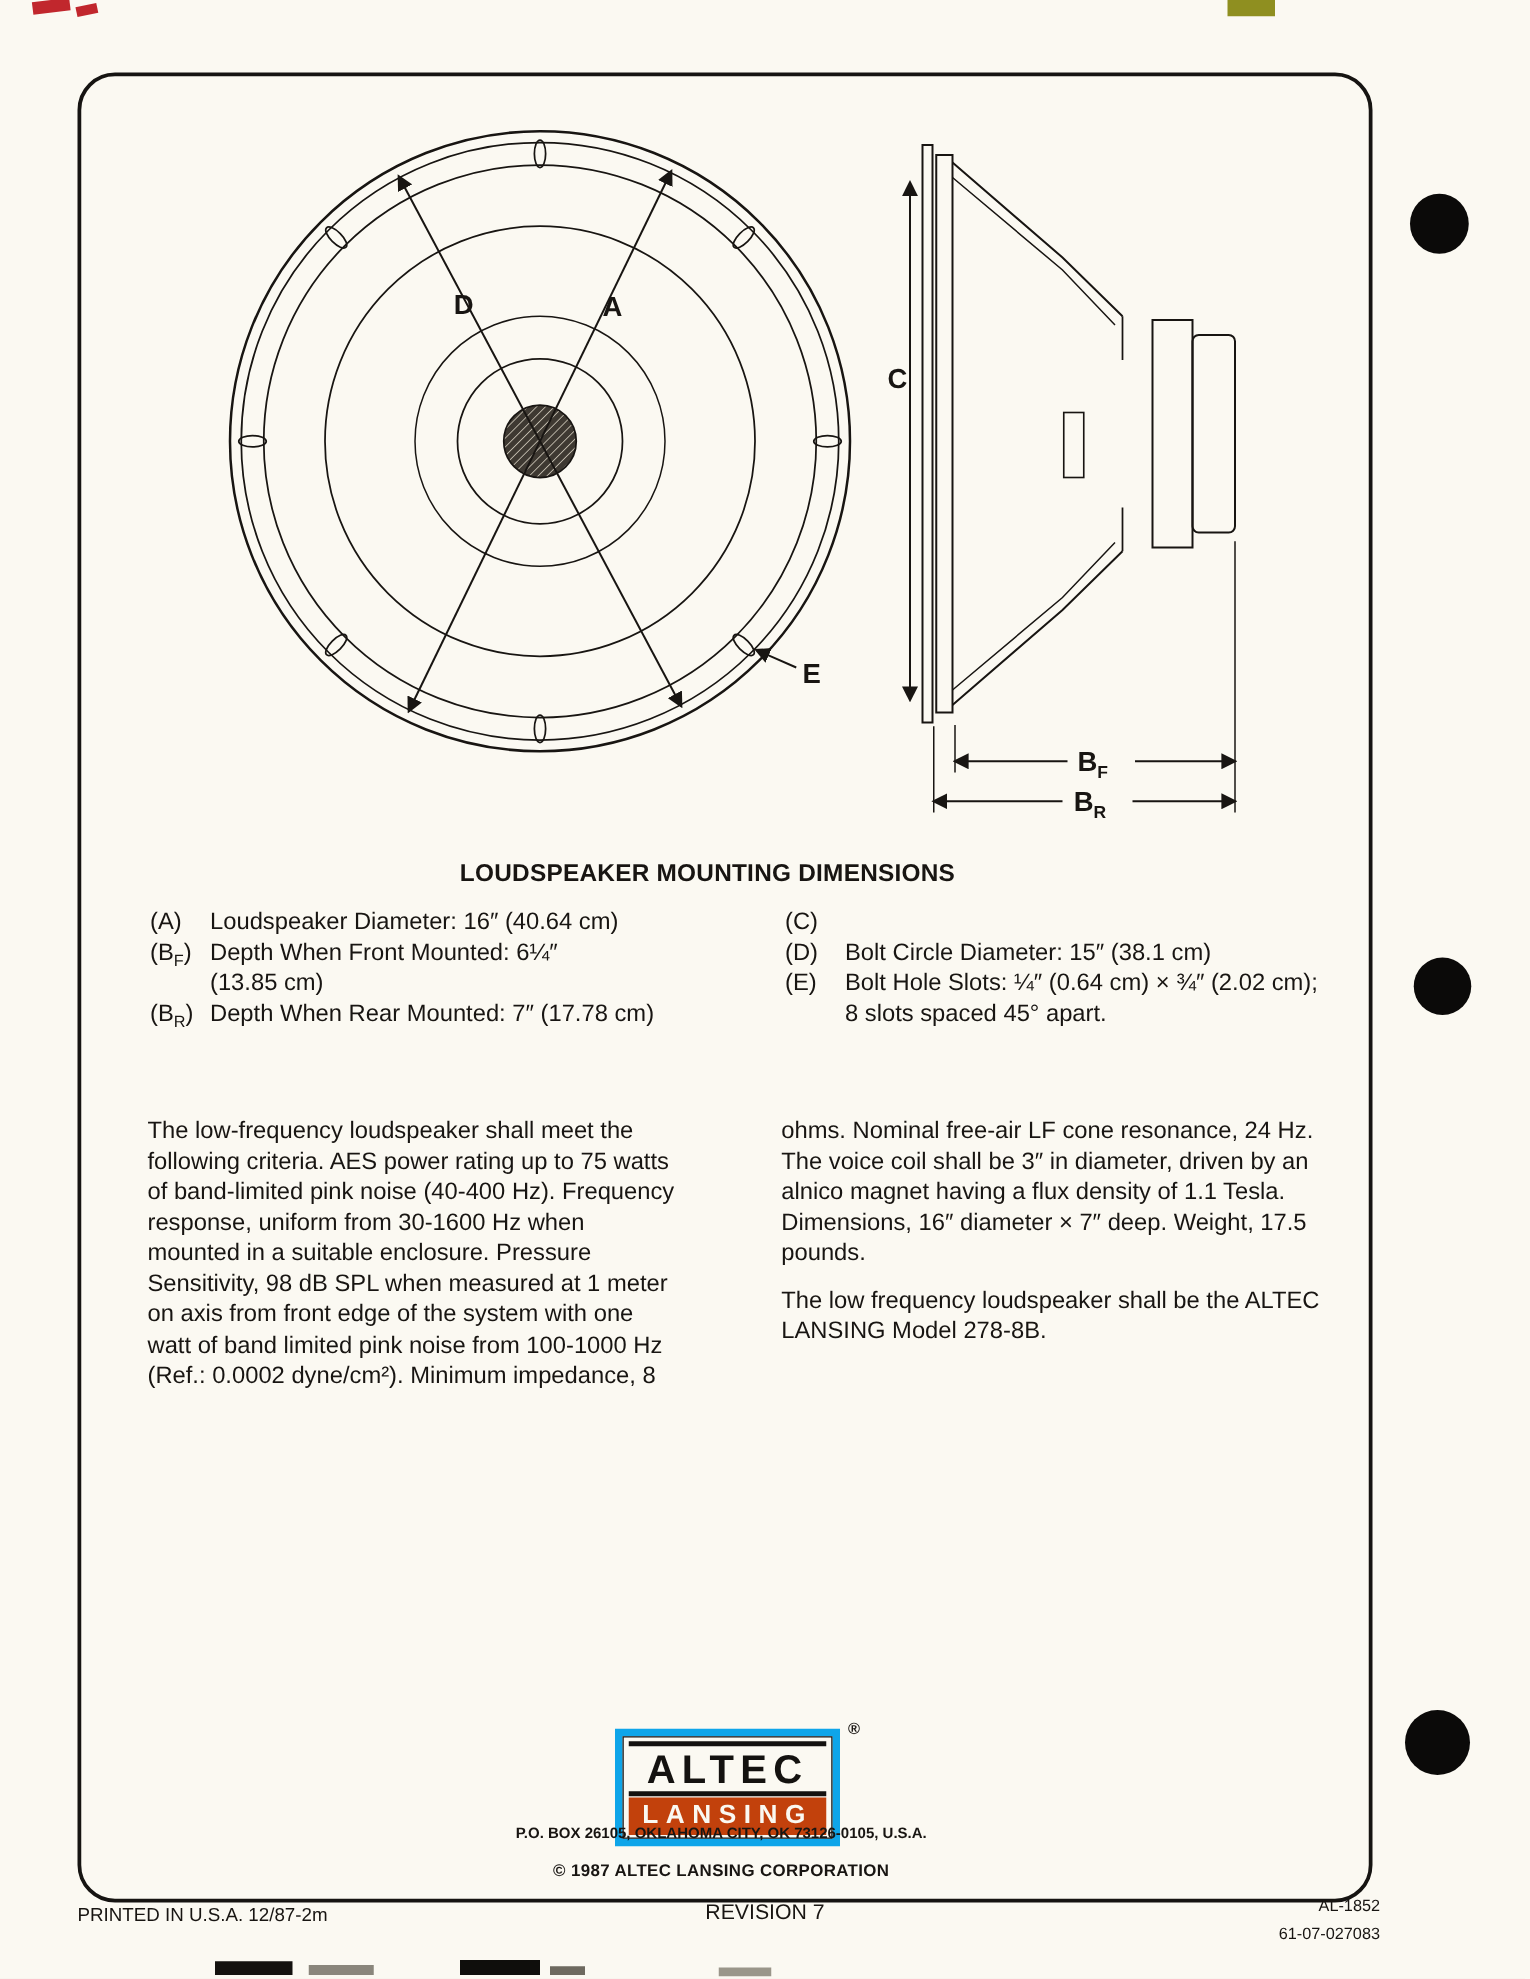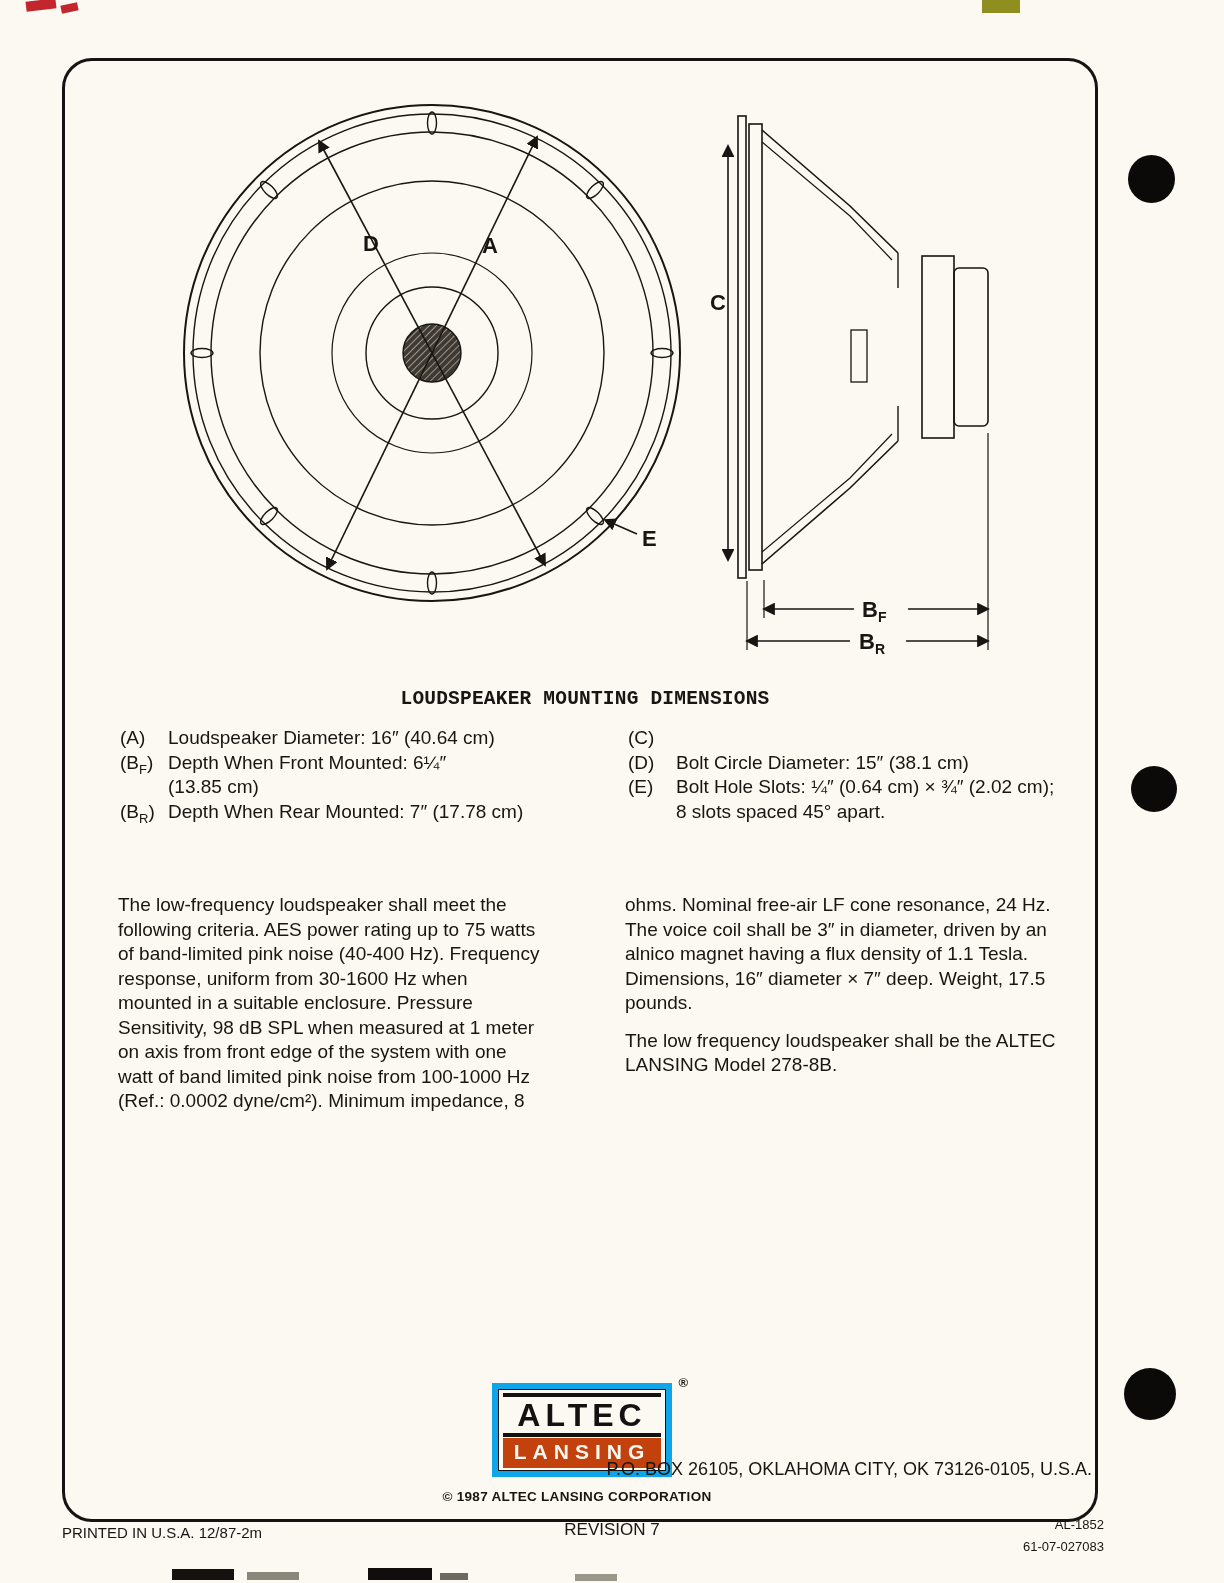--- a/index.html
+++ b/index.html
@@ -13,22 +13,22 @@
   .page-border {
     position:absolute; left:62px; top:58px; width:1030px; height:1458px;
     border:3px solid #161412; border-radius:30px;
   }
   .diagram { position:absolute; left:150px; top:88px; width:870px; height:580px; }
   .dia-line { stroke:#181512; fill:none; }
   .dia-label { font:bold 22px "Liberation Sans", sans-serif; fill:#181512; }
   .dia-sub  { font:bold 14px "Liberation Sans", sans-serif; fill:#181512; }
 
   .h-center {
-    position:absolute; left:70px; width:1030px; text-align:center;
-    font-weight:bold; font-size:19.5px; letter-spacing:0.2px;font-family:Liberation Mono, monospace;
+    position:absolute; left:51px; width:1030px; text-align:center;
+    font-weight:bold; font-size:19.5px; letter-spacing:0.2px;
   }
   .dim-col { position:absolute; font-size:19px; line-height:24.5px; }
   .dim-row { display:flex; }
   .dim-key { width:48px; flex:none; }
   .dim-val { flex:1; }
   sub { font-size:13px; }
 
   .spec-col { position:absolute; font-size:19px; line-height:24.5px; }
   .spec-col p { margin:0 0 13px 0; }
 
@@ -39,21 +39,21 @@
   .logo-altec {
     font-weight:bold; font-size:32px; line-height:34px; letter-spacing:5px;
     text-align:center; color:#141210;
   }
   .logo-lansing {
     background:#c2410c; color:#faf8f1; font-weight:bold; font-size:21px;
     letter-spacing:6px; text-align:center; padding:2px 0 4px; margin:1px 4px 2px;
   }
   .logo-reg { position:absolute; right:-16px; top:-8px; font-size:13px; font-weight:bold; }
 
-  .address   { position:absolute; left:62px; width:1030px; top:1459px; text-align:right; font-weight:normal; font-size:18px; }
+  .address   { position:absolute; left:62px; width:1030px; top:1459px; text-align:center; font-weight:bold; font-size:12px; }
   .copyright { position:absolute; left:62px; width:1030px; top:1489px; text-align:center; font-weight:bold; font-size:13.5px; letter-spacing:0.3px; }
 
   .foot-left  { position:absolute; left:62px;  top:1524px; font-size:15px; }
   .foot-center{ position:absolute; left:0; right:0; top:1520px; text-align:center; font-size:17px; }
   .foot-right { position:absolute; right:120px; top:1514px; text-align:right; font-size:13px; line-height:22px; }
 
   .punch-hole { position:absolute; background:#0b0a09; border-radius:50%; }
   .hole-1 { left:1128px; top:155px;  width:47px; height:48px; }
   .hole-2 { left:1131px; top:766px;  width:46px; height:46px; }
   .hole-3 { left:1124px; top:1368px; width:52px; height:52px; }

